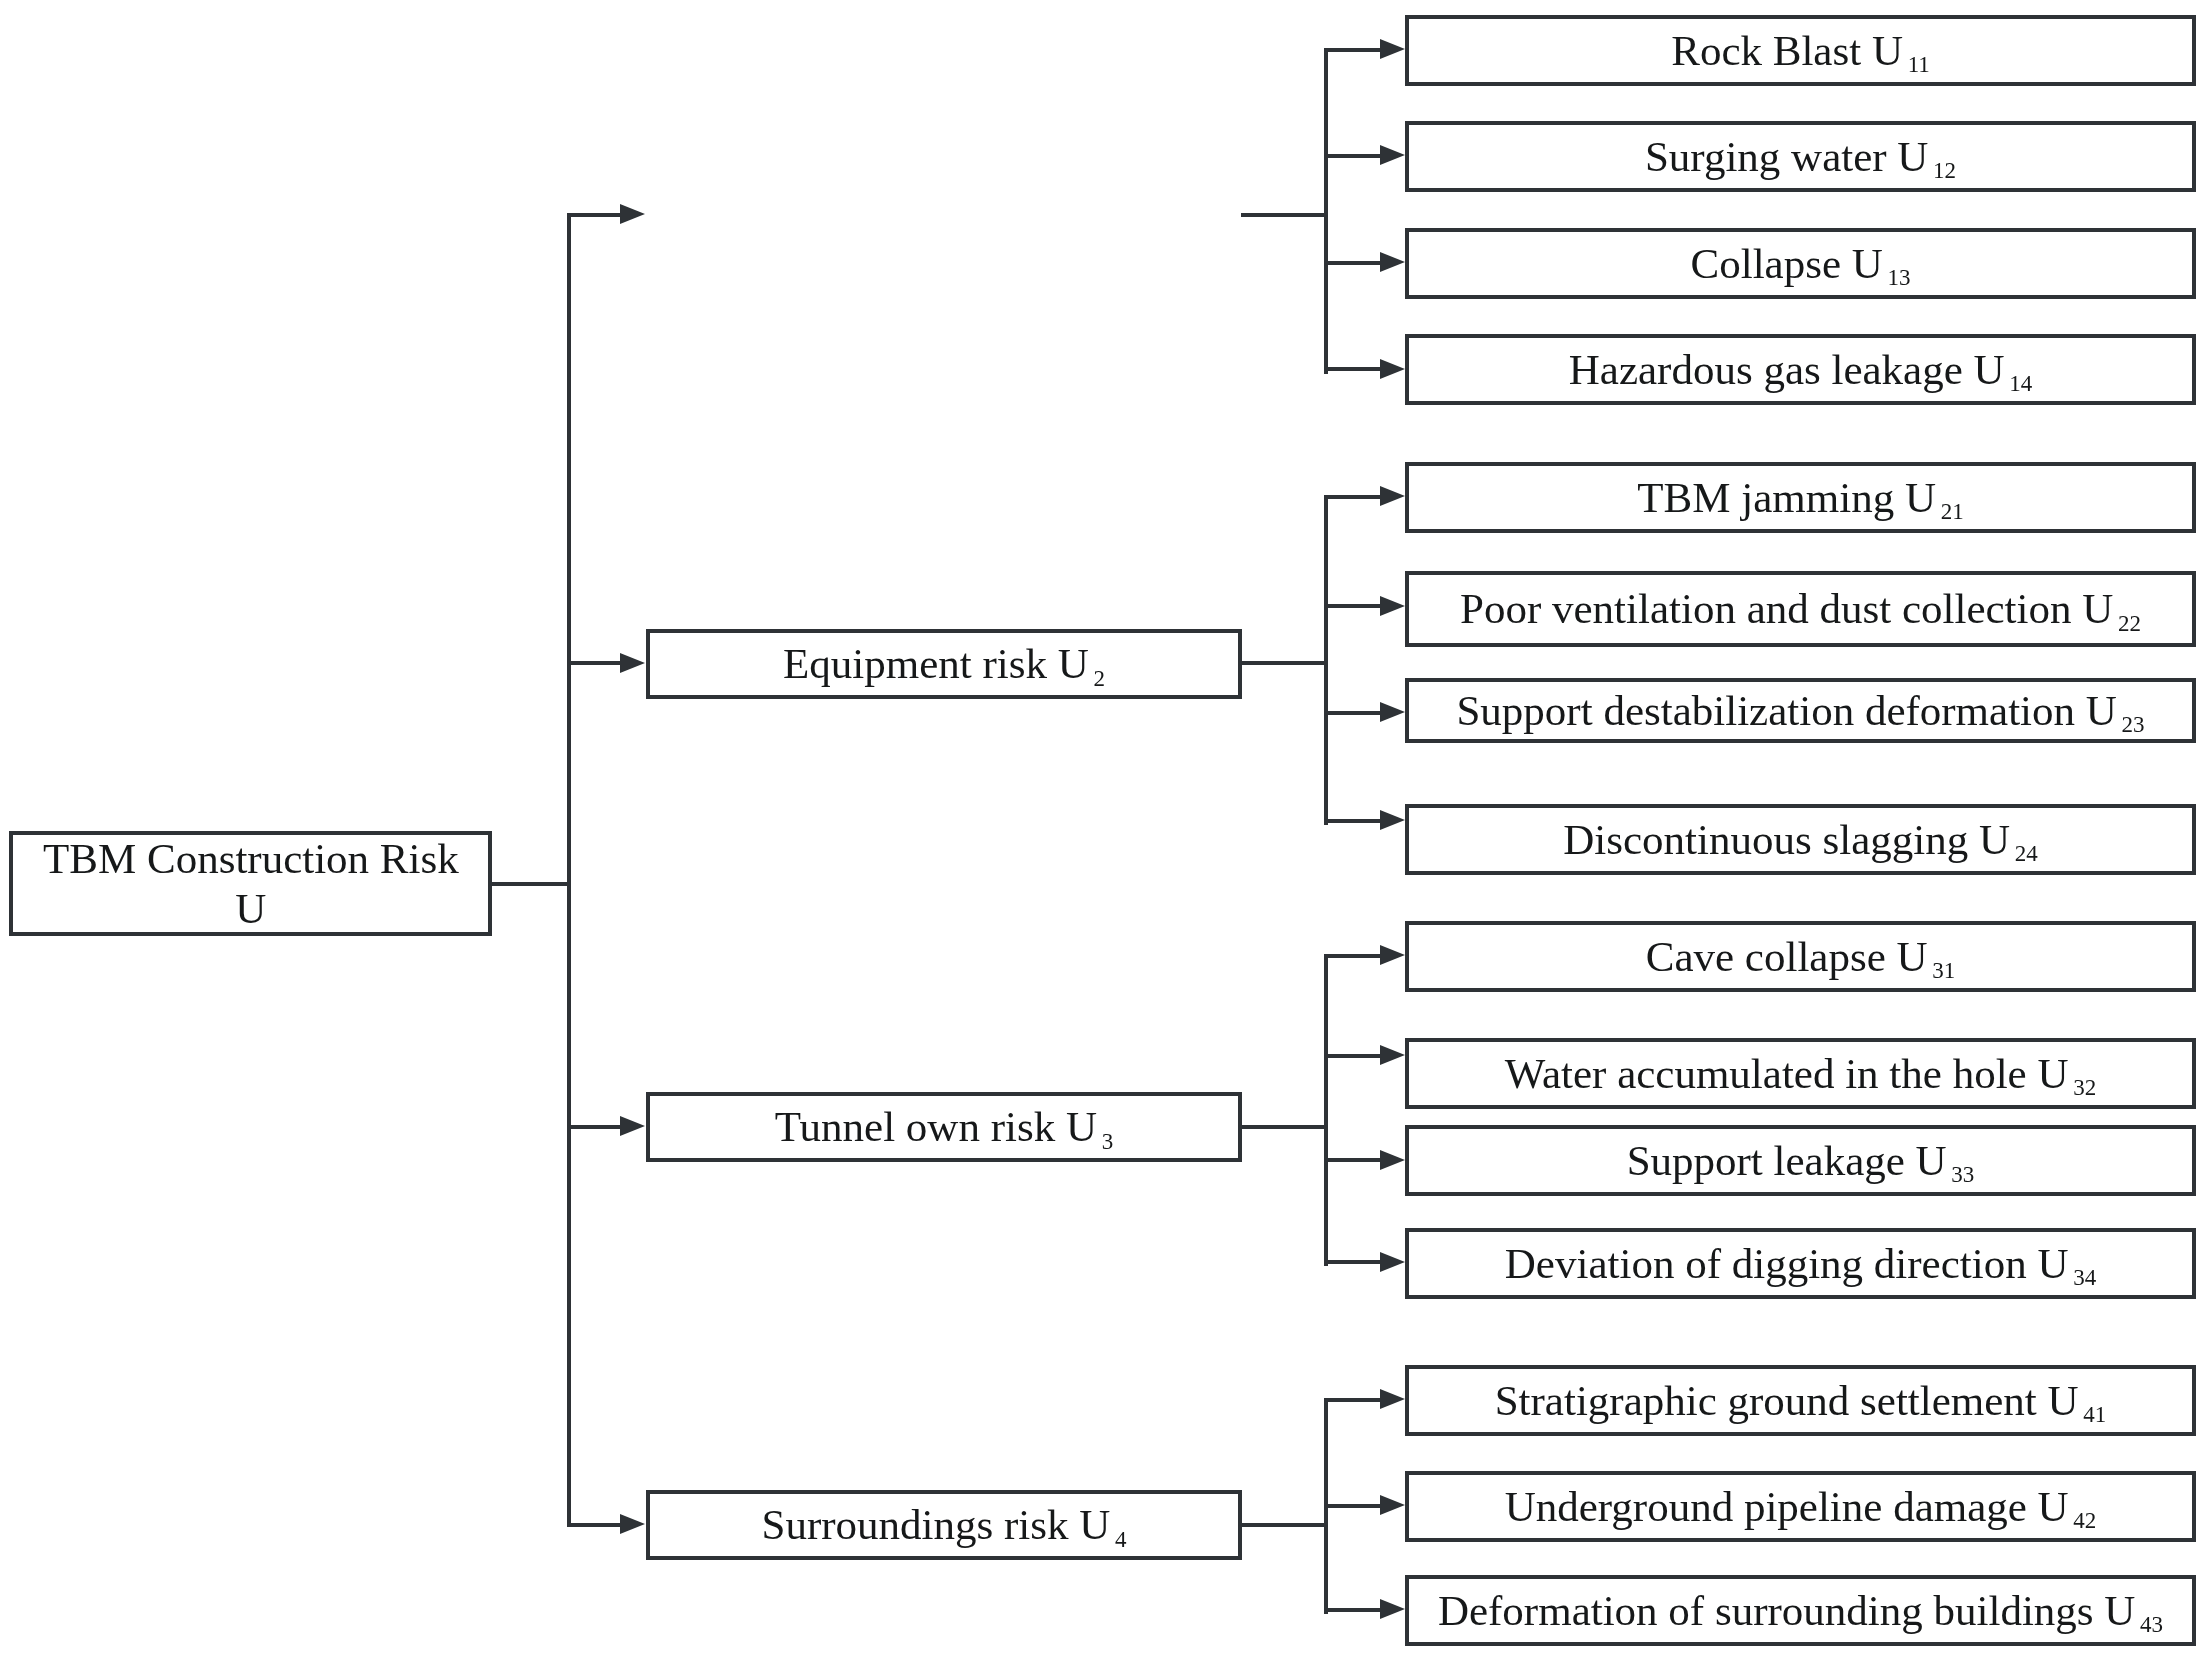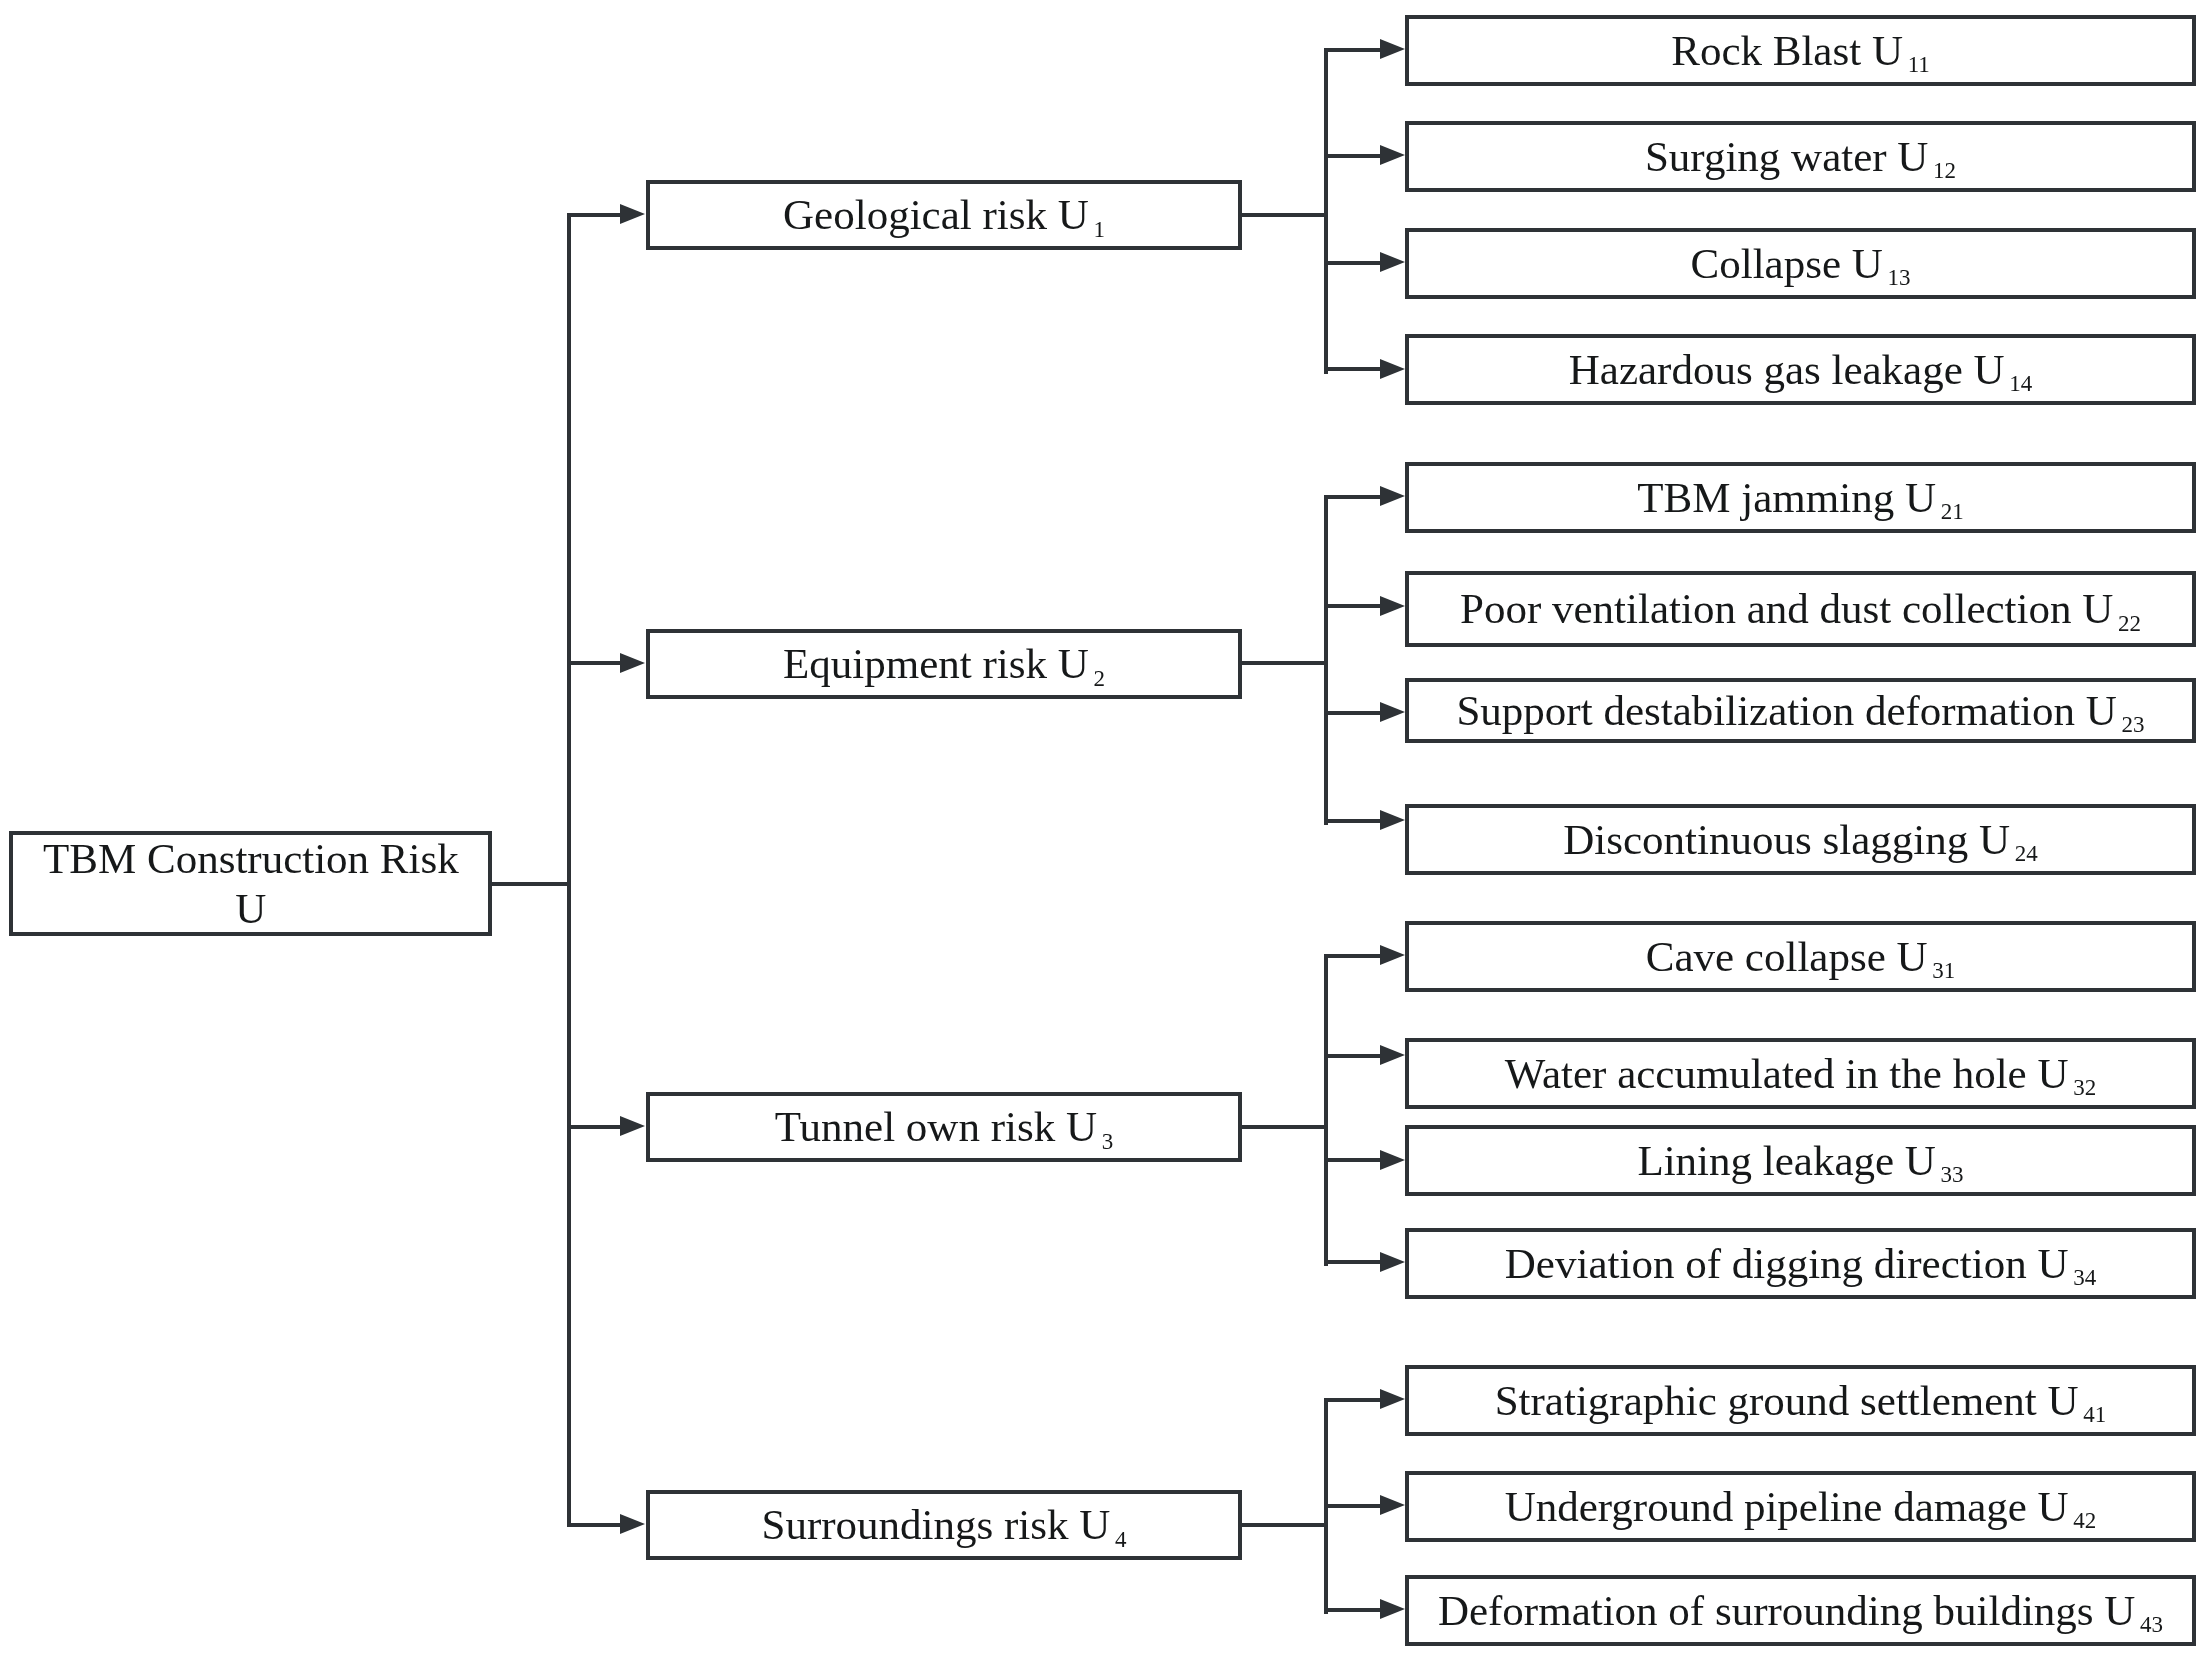--- a/index.html
+++ b/index.html
@@ -65,24 +65,20 @@
 
   <div class="h" style="left:567px;top:213px;width:56px"></div>
   <div class="arrow" style="left:620px;top:204px"></div>
   <div class="h" style="left:567px;top:661px;width:56px"></div>
   <div class="arrow" style="left:620px;top:653px"></div>
   <div class="h" style="left:567px;top:1125px;width:56px"></div>
   <div class="arrow" style="left:620px;top:1116px"></div>
   <div class="h" style="left:567px;top:1523px;width:56px"></div>
   <div class="arrow" style="left:620px;top:1514px"></div>
 
-  <div class="node" style="left:646px;top:180px;width:596px;height:70px">
-    <span>Geological risk U</span>
-      <sub>1</sub>
-  </div>
   <div class="node" style="left:646px;top:629px;width:596px;height:70px">
     <span>Equipment risk U</span>
       <sub>2</sub>
   </div>
   <div class="node" style="left:646px;top:1092px;width:596px;height:70px">
     <span>Tunnel own risk U</span>
       <sub>3</sub>
   </div>
   <div class="node" style="left:646px;top:1490px;width:596px;height:70px">
     <span>Surroundings risk U</span>
@@ -167,21 +163,21 @@
 
   <div class="node" style="left:1405px;top:921px;width:791px;height:71px">
     <span>Cave collapse U</span>
       <sub>31</sub>
   </div>
   <div class="node" style="left:1405px;top:1038px;width:791px;height:71px">
     <span>Water accumulated in the hole U</span>
       <sub>32</sub>
   </div>
   <div class="node" style="left:1405px;top:1125px;width:791px;height:71px">
-    <span>Lining leakage U</span>
+    <span>Support leakage U</span>
       <sub>33</sub>
   </div>
   <div class="node" style="left:1405px;top:1228px;width:791px;height:71px">
     <span>Deviation of digging direction U</span>
       <sub>34</sub>
   </div>
 
   <div class="node" style="left:1405px;top:1365px;width:791px;height:71px">
     <span>Stratigraphic ground settlement U</span>
       <sub>41</sub>

